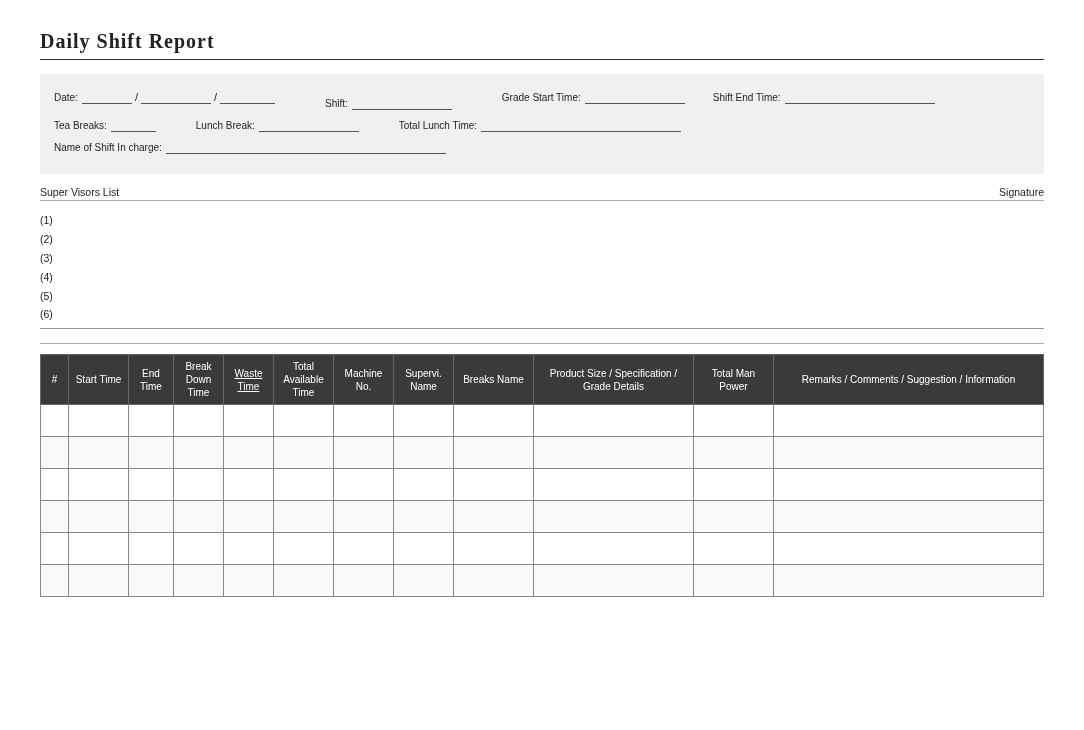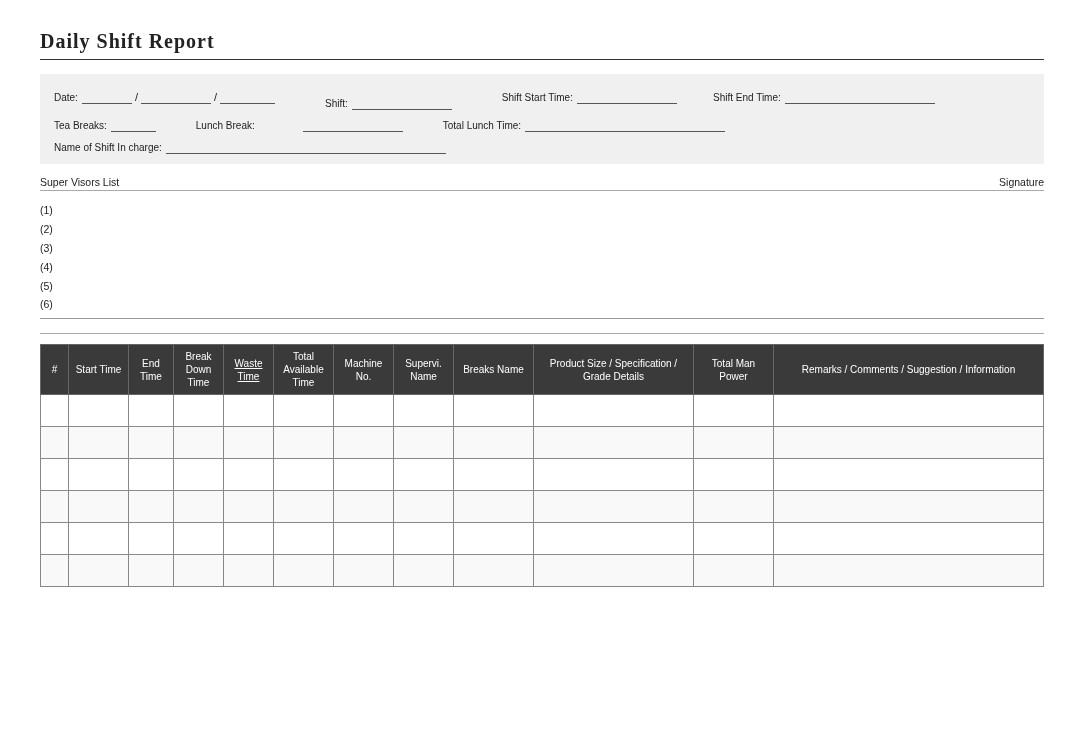--- a/index.html
+++ b/index.html
@@ -39,21 +39,21 @@
     }
 
     .form-row {
       display: flex;
       align-items: center;
       margin-bottom: 8px;
       gap: 20px;
     }
 
     .form-row:last-child {
-      margin-bottom: 0;
+      margin-bottom: 10px;
     }
 
     .form-field {
       display: flex;
       align-items: center;
       white-space: nowrap;
     }
 
     .field-label {
       font-size: 10px;
@@ -177,37 +177,37 @@
         <span class="field-line field-line-date3"></span>
       </span>
     </div>
 
     <div class="form-field" style="margin-left:30px;margin-top:12px;">
       <span class="field-label">Shift:</span>
       <span class="field-line field-line-medium"></span>
     </div>
 
     <div class="form-field" style="margin-left:30px;">
-      <span class="field-label">Shift Start Time:</span>
+      <span class="field-label">Grade Start Time:</span>
       <span class="field-line field-line-medium"></span>
     </div>
 
-    <div class="form-field" style="margin-left:16px;">
+    <div class="form-field" style="margin-left:8px;">
       <span class="field-label">Shift End Time:</span>
       <span class="field-line field-line-long"></span>
     </div>
   </div>
 
   <div class="form-row">
     <div class="form-field">
       <span class="field-label">Tea Breaks:</span>
       <span class="field-line field-line-short"></span>
     </div>
 
-    <div class="form-field" style="margin-left:20px;gap:44px;">
+    <div class="form-field" style="margin-left:20px;">
       <span class="field-label">Lunch Break:</span>
       <span class="field-line field-line-medium"></span>
     </div>
 
     <div class="form-field" style="margin-left:20px;">
       <span class="field-label">Total Lunch Time:</span>
       <span class="field-line field-line-xlong"></span>
     </div>
   </div>
 

